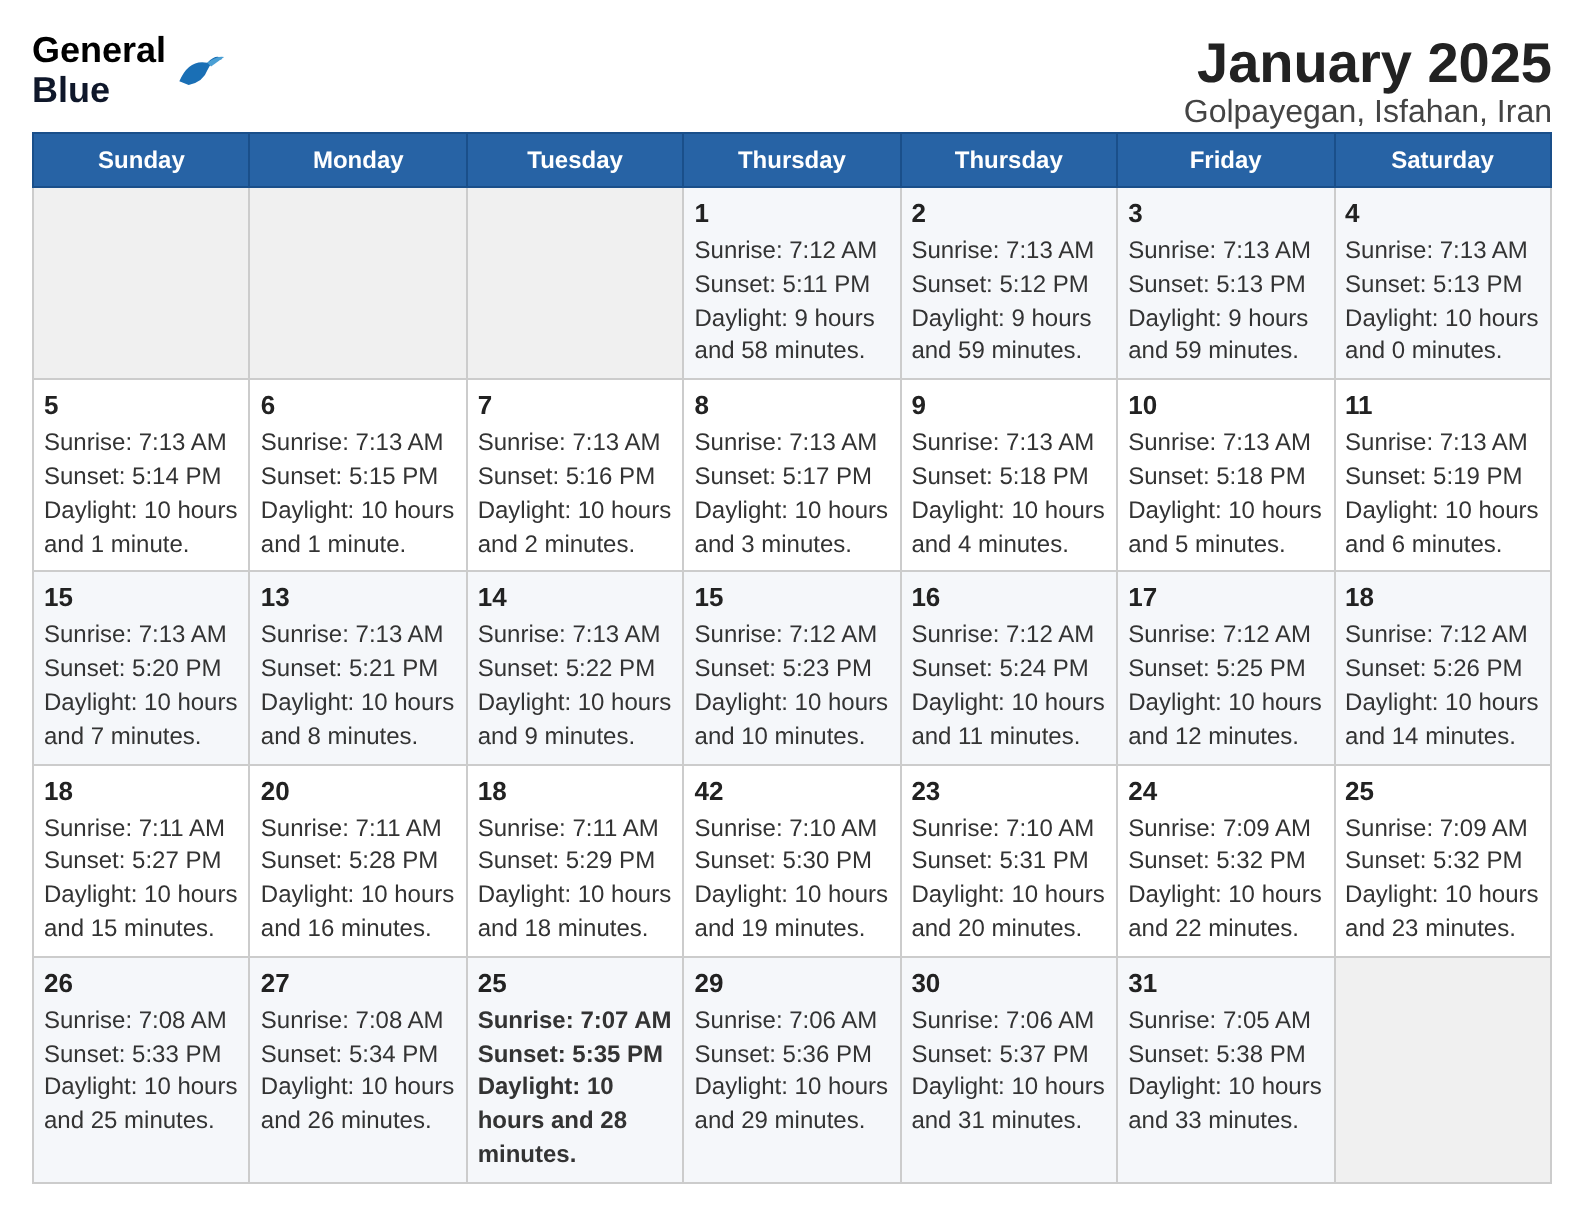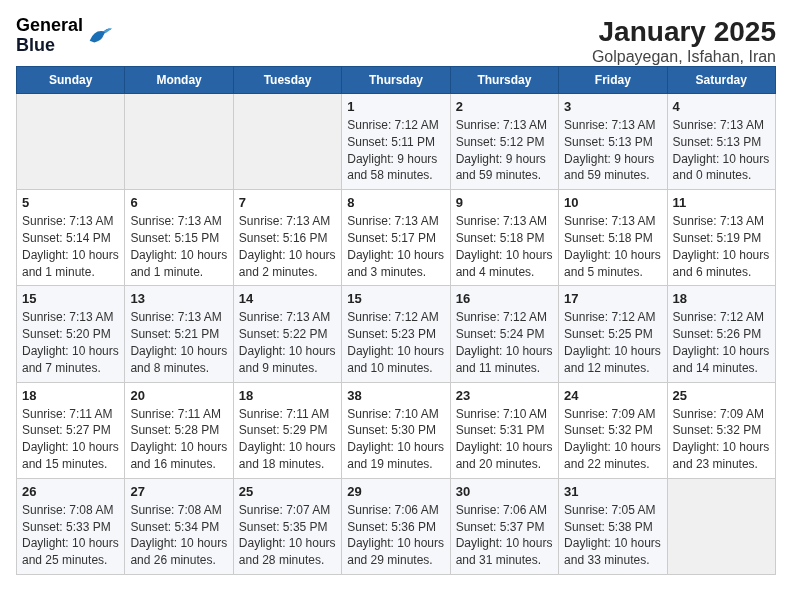--- a/index.html
+++ b/index.html
@@ -251,21 +251,21 @@
 Sunset: 5:28 PM
 Daylight: 10 hours and 16 minutes.</div>
         </td>
         <td>
           <span class="day-number">18</span>
           <div class="day-info" style="white-space: pre-line;">Sunrise: 7:11 AM
 Sunset: 5:29 PM
 Daylight: 10 hours and 18 minutes.</div>
         </td>
         <td>
-          <span class="day-number">38</span>
+          <span class="day-number">42</span>
           <div class="day-info" style="white-space: pre-line;">Sunrise: 7:10 AM
 Sunset: 5:30 PM
 Daylight: 10 hours and 19 minutes.</div>
         </td>
         <td>
           <span class="day-number">23</span>
           <div class="day-info" style="white-space: pre-line;">Sunrise: 7:10 AM
 Sunset: 5:31 PM
 Daylight: 10 hours and 20 minutes.</div>
         </td>
@@ -290,21 +290,21 @@
 Daylight: 10 hours and 25 minutes.</div>
         </td>
         <td>
           <span class="day-number">27</span>
           <div class="day-info" style="white-space: pre-line;">Sunrise: 7:08 AM
 Sunset: 5:34 PM
 Daylight: 10 hours and 26 minutes.</div>
         </td>
         <td>
           <span class="day-number">25</span>
-          <div class="day-info" style="white-space: pre-line;">Sunrise: 7:07 AM
+          <div class="day-info" style="white-space: pre-line; font-weight: bold;">Sunrise: 7:07 AM
 Sunset: 5:35 PM
 Daylight: 10 hours and 28 minutes.</div>
         </td>
         <td>
           <span class="day-number">29</span>
           <div class="day-info" style="white-space: pre-line;">Sunrise: 7:06 AM
 Sunset: 5:36 PM
 Daylight: 10 hours and 29 minutes.</div>
         </td>
         <td>

